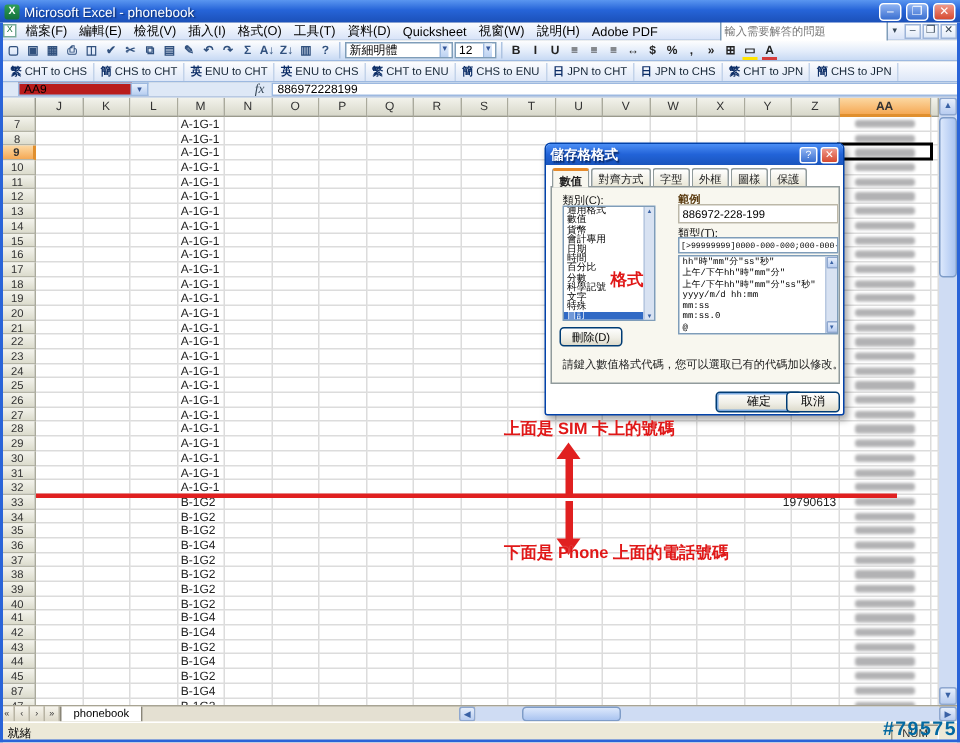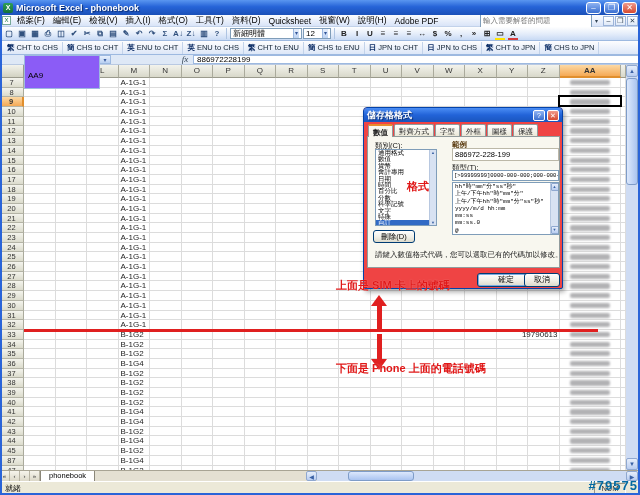--- a/index.html
+++ b/index.html
@@ -2,21 +2,21 @@
 <html><head>
 <meta charset="utf-8">
 <style>
 *{margin:0;padding:0;box-sizing:border-box}
 html,body{width:640px;height:495px;overflow:hidden}
 body{font-family:"Liberation Sans",sans-serif;position:relative;background:#ece9d8;color:#000}
 #app{position:absolute;left:0;top:0;width:640px;height:495px;overflow:hidden}
 
 .titlebar{position:absolute;left:0;top:0;width:640px;height:15px;background:linear-gradient(180deg,#5a96f0 0%,#2664d8 45%,#1b50b8 100%);display:flex;align-items:center;gap:3px;padding:0 3px;z-index:50}
 .appicon{width:10px;height:10px;background:linear-gradient(180deg,#2f9e57,#14713a);border-radius:2px;color:#fff;font-size:7px;font-weight:bold;line-height:10px;text-align:center;flex:none}
-.ttext{flex:1;color:#fff;font-size:9px;font-weight:bold;text-shadow:1px 1px 1px #0a2a6a;white-space:nowrap;overflow:hidden}
+.ttext{flex:1;color:#fff;font-size:9px;font-weight:normal;text-shadow:1px 1px 1px #0a2a6a;white-space:nowrap;overflow:hidden}
 .wbtn{width:15px;height:12px;border:1px solid #fff;border-radius:3px;color:#fff;font-size:8px;line-height:10px;text-align:center;background:linear-gradient(180deg,#8fb3f2,#3a6fd0);flex:none}
 .wbtn.close{background:linear-gradient(180deg,#f09a8c,#d6492f)}
 
 .menubar{position:absolute;left:0;top:15px;width:640px;height:12px;background:linear-gradient(180deg,#fbfcfe,#d9e4f8);display:flex;align-items:center;font-size:8.5px;padding-left:2px;z-index:40;border-bottom:1px solid #c2d2ea}
 .mbicon{width:9px;height:9px;background:#fff;border:1px solid #7a9;color:#15713a;font-size:6px;line-height:7px;text-align:center;margin-right:2px;flex:none}
 .mitems{display:flex;height:100%}
 .mitem{padding:0 4px;display:flex;align-items:center;white-space:nowrap}
 .helpbox{margin-left:auto;width:112px;height:10px;background:#fff;border:1px solid #7f9db9;font-size:7.5px;color:#777;display:flex;align-items:center;padding:16px 2px;overflow:hidden;white-space:nowrap}
 .helpdrop{width:9px;height:10px;font-size:6px;line-height:10px;text-align:center;color:#345}
 .wbctl{display:flex;gap:1px;margin:0 2px}
@@ -30,21 +30,21 @@
 .combo{background:#fff;border:1px solid #7f9db9;height:11px;font-size:8px;display:flex;align-items:center;padding:0 2px;white-space:nowrap;flex:none}
 .combo .arr{margin-left:3px;font-size:6px;color:#35579a;background:linear-gradient(180deg,#e8f0fc,#bcd2f2);border-left:1px solid #9db9e0;height:9px;line-height:9px;padding:0 1px}
 .fontcombo{width:72px;justify-content:space-between}
 .sizecombo{width:28px;justify-content:space-between}
 
 .langbar{position:absolute;left:0;top:41px;width:640px;height:14px;background:linear-gradient(180deg,#fdfdfe,#dde7f8);border-bottom:1px solid #9db9e0;display:flex;align-items:center;padding-left:3px;z-index:40}
 .lbtn{display:flex;align-items:center;gap:2px;height:12px;padding:0 4px;border-right:1px solid #c3d3ea;font-size:7.5px;color:#123;white-space:nowrap}
 .lpre{font-weight:bold;color:#0c2d66;font-size:7.5px}
 
 .fbar{position:absolute;left:0;top:55px;width:640px;height:10px;background:#dee8f6;display:flex;align-items:stretch;z-index:40;border-bottom:1px solid #b9c9e2}
-.namebox{margin-left:24px;width:76px;background:#8b5cf6;border:1px solid #9db9e0;font-size:8px;line-height:8px;padding:16px 3px}
+.namebox{margin-left:12px;width:76px;background:#b91c1c;border:1px solid #9db9e0;font-size:8px;line-height:8px;padding:0 3px}
 .namedrop{width:11px;background:linear-gradient(180deg,#e8f0fc,#b8cff2);border:1px solid #9db9e0;border-left:none;font-size:6px;text-align:center;line-height:9px;color:#35579a}
 .fxgap{width:66px}
 .fx{width:16px;font-family:"Liberation Serif",serif;font-style:italic;font-size:9px;line-height:9px;color:#345;text-align:center}
 .fval{flex:1;background:#fff;border:1px solid #9db9e0;font-size:8px;line-height:8px;padding:0 3px}
 
 .grid{position:absolute;left:0;top:65px;width:626px;height:405px;background:#fff;overflow:hidden;z-index:1}
 .colheads{display:flex;height:13px}
 .corner{width:24px;flex:none;background:linear-gradient(180deg,#f3f3ec,#d2d2c2);border-right:1px solid #9a9a8c;border-bottom:1px solid #9a9a8c}
 .ch{width:31.5px;flex:none;background:linear-gradient(180deg,#f3f3ec,#d8d8ca);border-right:1px solid #aaaa9c;border-bottom:1px solid #9a9a8c;font-size:8px;line-height:12px;text-align:center;color:#333}
 .ch.aa{width:61.5px}
@@ -71,21 +71,21 @@
 .hleft{position:absolute;left:306px;top:0;width:11px;height:10px}
 .htrack{position:absolute;left:317px;top:0;width:309px;height:10px;background:#cfdcf3}
 .hthumb{position:absolute;left:31px;top:0;width:66px;height:10px;background:linear-gradient(180deg,#dce8fc,#aac4f0);border:1px solid #7e9cc8;border-radius:3px}
 .hright{position:absolute;left:626px;top:0;width:12px;height:10px}
 
 .statusbar{position:absolute;left:0;top:481px;width:640px;height:14px;background:#ece9d8;border-top:1px solid #fff;display:flex;align-items:center;z-index:30}
 .ready{font-size:8px;padding-left:5px;flex:1}
 .numbox{width:32px;height:11px;border:1px solid;border-color:#9a9888 #fff #fff #9a9888;font-size:7.5px;line-height:9px;text-align:center;color:#333;margin-right:14px}
 .watermark{position:absolute;right:2px;top:478px;font-size:13px;font-weight:bold;color:#0369a1;letter-spacing:1px;z-index:60;background:transparent}
 
-.dialog{position:absolute;left:363px;top:107px;width:200px;height:182px;background:#ef4444;border:1px solid #0342a9;border-radius:4px 4px 2px 2px;box-shadow:2px 3px 5px rgba(0,0,0,.35);z-index:10}
+.dialog{position:absolute;left:363px;top:95px;width:200px;height:182px;background:#ffffff;border:1px solid #0342a9;border-radius:4px 4px 2px 2px;box-shadow:2px 3px 5px rgba(0,0,0,.35);z-index:10}
 .dtitle{height:14px;background:linear-gradient(180deg,#4b8ef5 0%,#2263d8 50%,#1a55bd 100%);border-radius:3px 3px 0 0;display:flex;align-items:center;padding:0 3px;gap:2px}
 .dtitle .txt{flex:1;color:#fff;font-size:9px;font-weight:bold;text-shadow:1px 1px 1px #0a2a6a}
 .dbtn{width:12px;height:11px;border:1px solid #fff;border-radius:2px;color:#fff;font-size:7px;line-height:9px;text-align:center;background:linear-gradient(180deg,#8fb3f2,#3a6fd0)}
 .dbtn.close{background:linear-gradient(180deg,#f09a8c,#d6492f)}
 .dtabs{position:absolute;left:4px;top:16px;display:flex;height:13px}
 .dtab{padding:0 4px;font-size:7.5px;line-height:13px;background:linear-gradient(180deg,#fff,#e8e5d4);border:1px solid #919b9c;border-bottom:none;border-radius:2px 2px 0 0;margin-right:1px;color:#222}
 .dtab.active{background:#f8f7ef;border-top:2px solid #e68b2c;position:relative;z-index:2;font-weight:bold}
 .dpage{position:absolute;left:3px;top:28px;width:193px;height:132px;background:#f8f7ef;border:1px solid #919b9c}
 .dlabel{position:absolute;font-size:7.5px;color:#111;white-space:nowrap}
 .catlist{position:absolute;left:7px;top:12px;width:62px;height:77px;background:#fff;border:1px solid #7f9db9;overflow:hidden;padding-right:7px;position:absolute}

